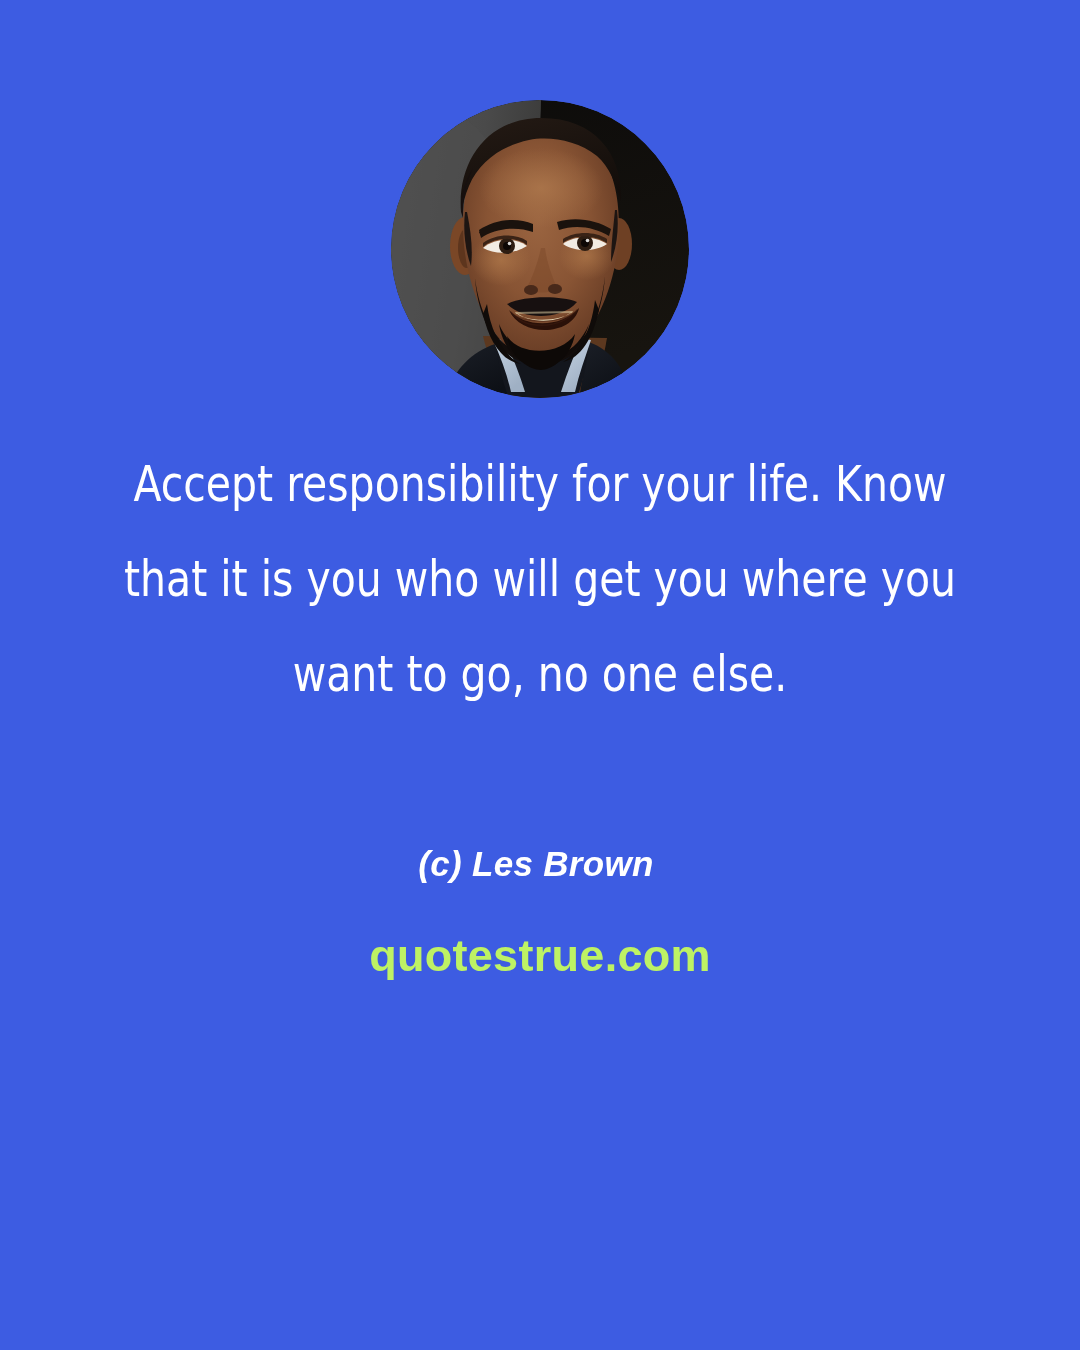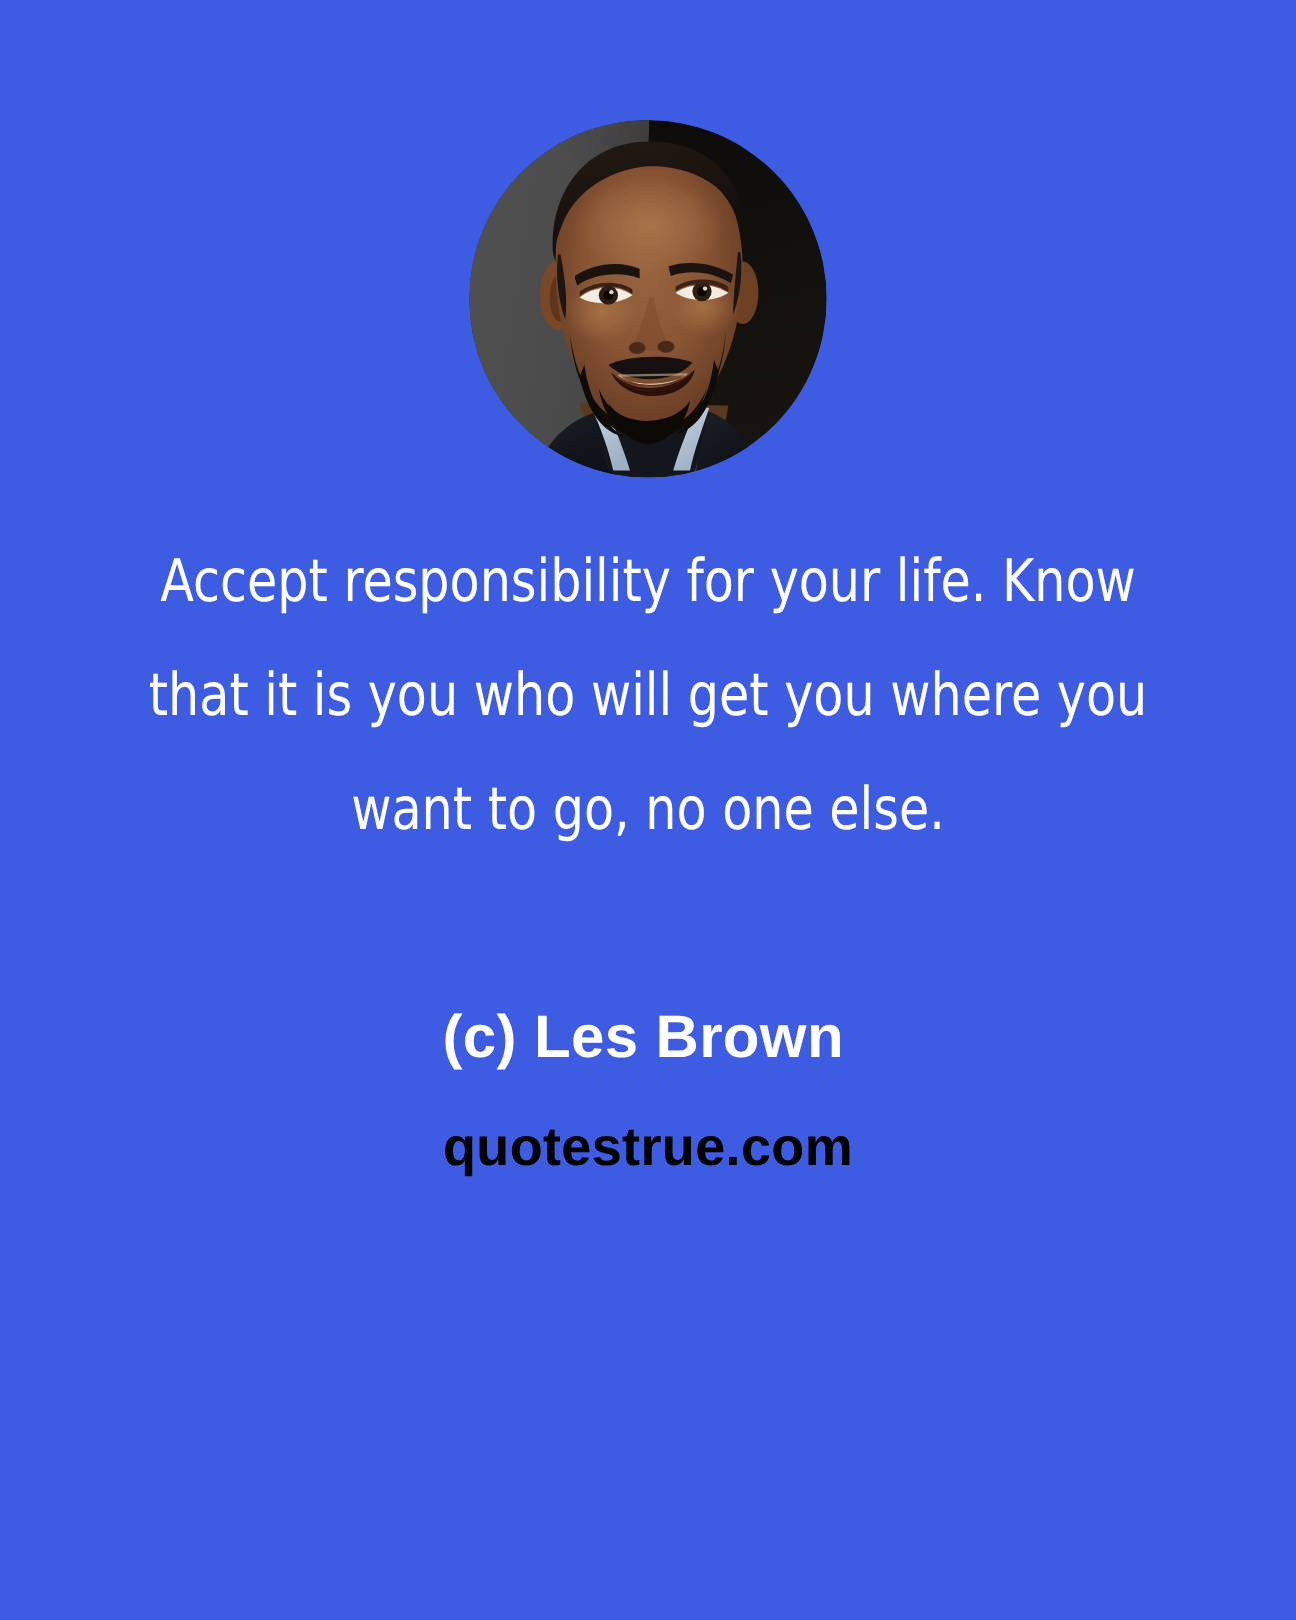--- a/index.html
+++ b/index.html
@@ -61,24 +61,25 @@
 
   
   #attribution {
     position: absolute;
     left: 0;
     top: 836px;
     width: 1072px;
     text-align: center;
     color: #ffffff;
     font-family: "Liberation Sans", sans-serif;
-    font-size: 50px;
+    font-size: 35px;
     font-weight: bold;
     line-height: 56px;
     letter-spacing: 0.3px;
+    font-style: italic;
   }
 
   
   #website {
     position: absolute;
     left: 0;
     top: 925px;
     width: 1080px;
     text-align: center;
     color: #ffffff;
@@ -202,15 +203,15 @@
           <path d="M116,236 C128,256 170,256 184,234 C180,258 160,270 150,270 C138,270 120,258 116,236 Z" fill="#0d0907"></path>
         </g>
       </svg>
     </div>
   </div>
 
   <div id="quote-text" style="color: rgb(255, 255, 255);">Accept responsibility for your life. Know that it is you who will get you where you want to go, no one else.</div>
 
   <div id="attribution" style="color: rgb(255, 255, 255);">(c) Les Brown</div>
 
-  <div id="website" style="color: #000000;">quotestrue.com</div>
+  <div id="website" style="color: #bef264;">quotestrue.com</div>
 
 </div>
 
 </body></html>

